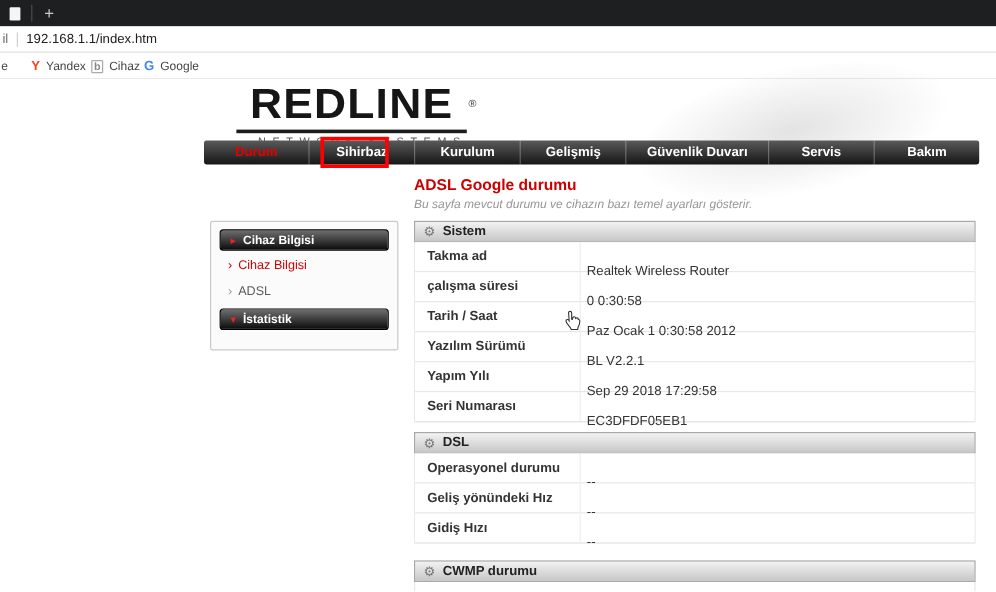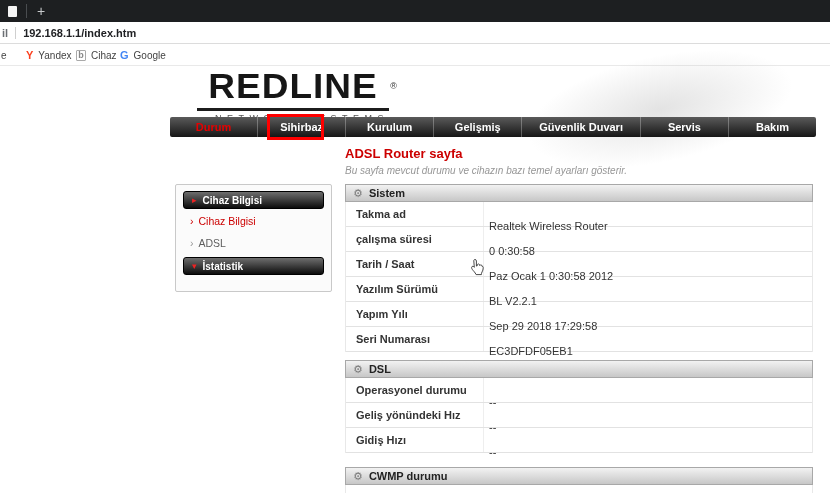--- a/index.html
+++ b/index.html
@@ -8,21 +8,21 @@
   .screen { position:relative; width:830px; height:493px; background:#fff; }
 
   
   .tabstrip { position:absolute; left:0; top:0; width:830px; height:22px; background:#1d1f21; }
   .tab-favicon { position:absolute; left:8px; top:6px; width:9px; height:11px;
                  background:#f5f5f5; border-radius:1px; }
   .tab-sep { position:absolute; left:26px; top:4px; width:1px; height:14px; background:#4a4d50; }
   .new-tab { position:absolute; left:32px; top:1px; color:#c7c9cb; font-size:14px; line-height:20px;
              width:18px; text-align:center; cursor:pointer; }
   .addressbar { position:absolute; left:0; top:22px; width:830px; height:22px; background:#fff;
-                border-bottom:1px solid #dcdcdc; display:flex; align-items:center; font-size:11px;font-weight:bold; }
+                border-bottom:1px solid #dcdcdc; display:flex; align-items:center; font-size:11px; }
   .addr-prefix { color:#6b6f73; padding-left:2px; }
   .addr-sep { width:1px; height:12px; background:#cfcfcf; margin:0 7px; }
   .addr-url { color:#202124; }
   .bookmarksbar { position:absolute; left:0; top:44px; width:830px; height:22px; background:#fff;
                   border-bottom:1px solid #e9e9e9; font-size:10px; color:#444; }
   .bm { position:absolute; top:0; height:22px; display:flex; align-items:center; gap:5px; cursor:pointer; }
   .bm-0 { left:1px; } .bm-1 { left:26px; } .bm-2 { left:76px; } .bm-3 { left:120px; }
   .bm-icon { font-weight:bold; font-size:11px; }
   .bm-icon.yandex { color:#fc3f1d; }
   .bm-icon.bing { color:#888; font-size:9px; border:1px solid #aaa; width:10px; height:11px;
@@ -140,21 +140,21 @@
       <div class="nav-tab">Kurulum</div>
       <div class="nav-tab">Gelişmiş</div>
       <div class="nav-tab wide">Güvenlik Duvarı</div>
       <div class="nav-tab">Servis</div>
       <div class="nav-tab">Bakım</div>
     </div>
 
     <div class="annotation-box"></div>
 
     <div class="heading">
-      <div class="heading-title">ADSL Router sayfa</div>
+      <div class="heading-title">ADSL Google durumu</div>
       <div class="heading-sub">Bu sayfa mevcut durumu ve cihazın bazı temel ayarları gösterir.</div>
     </div>
 
     <div class="sidebar">
       <div class="side-btn side-btn-1">
         <span class="arr">▸</span>
         <span>Cihaz Bilgisi</span>
       </div>
       <div class="side-link side-link-1">
         <span class="blt">›</span>

